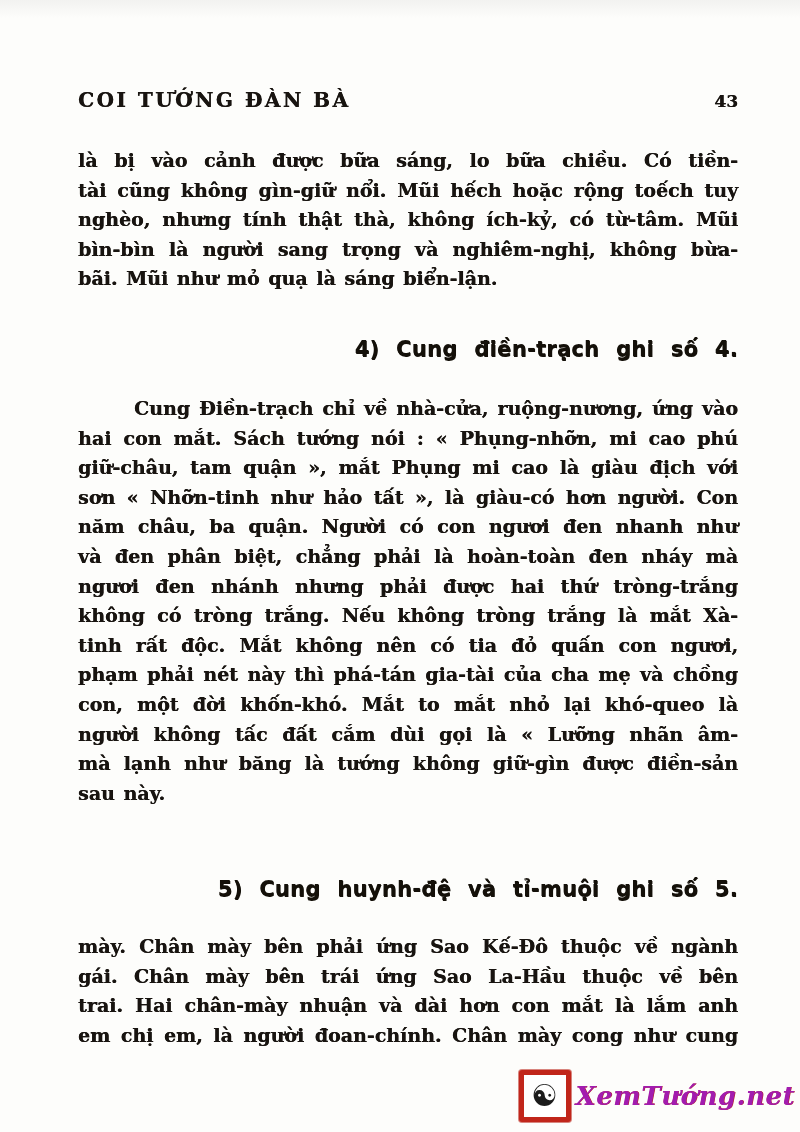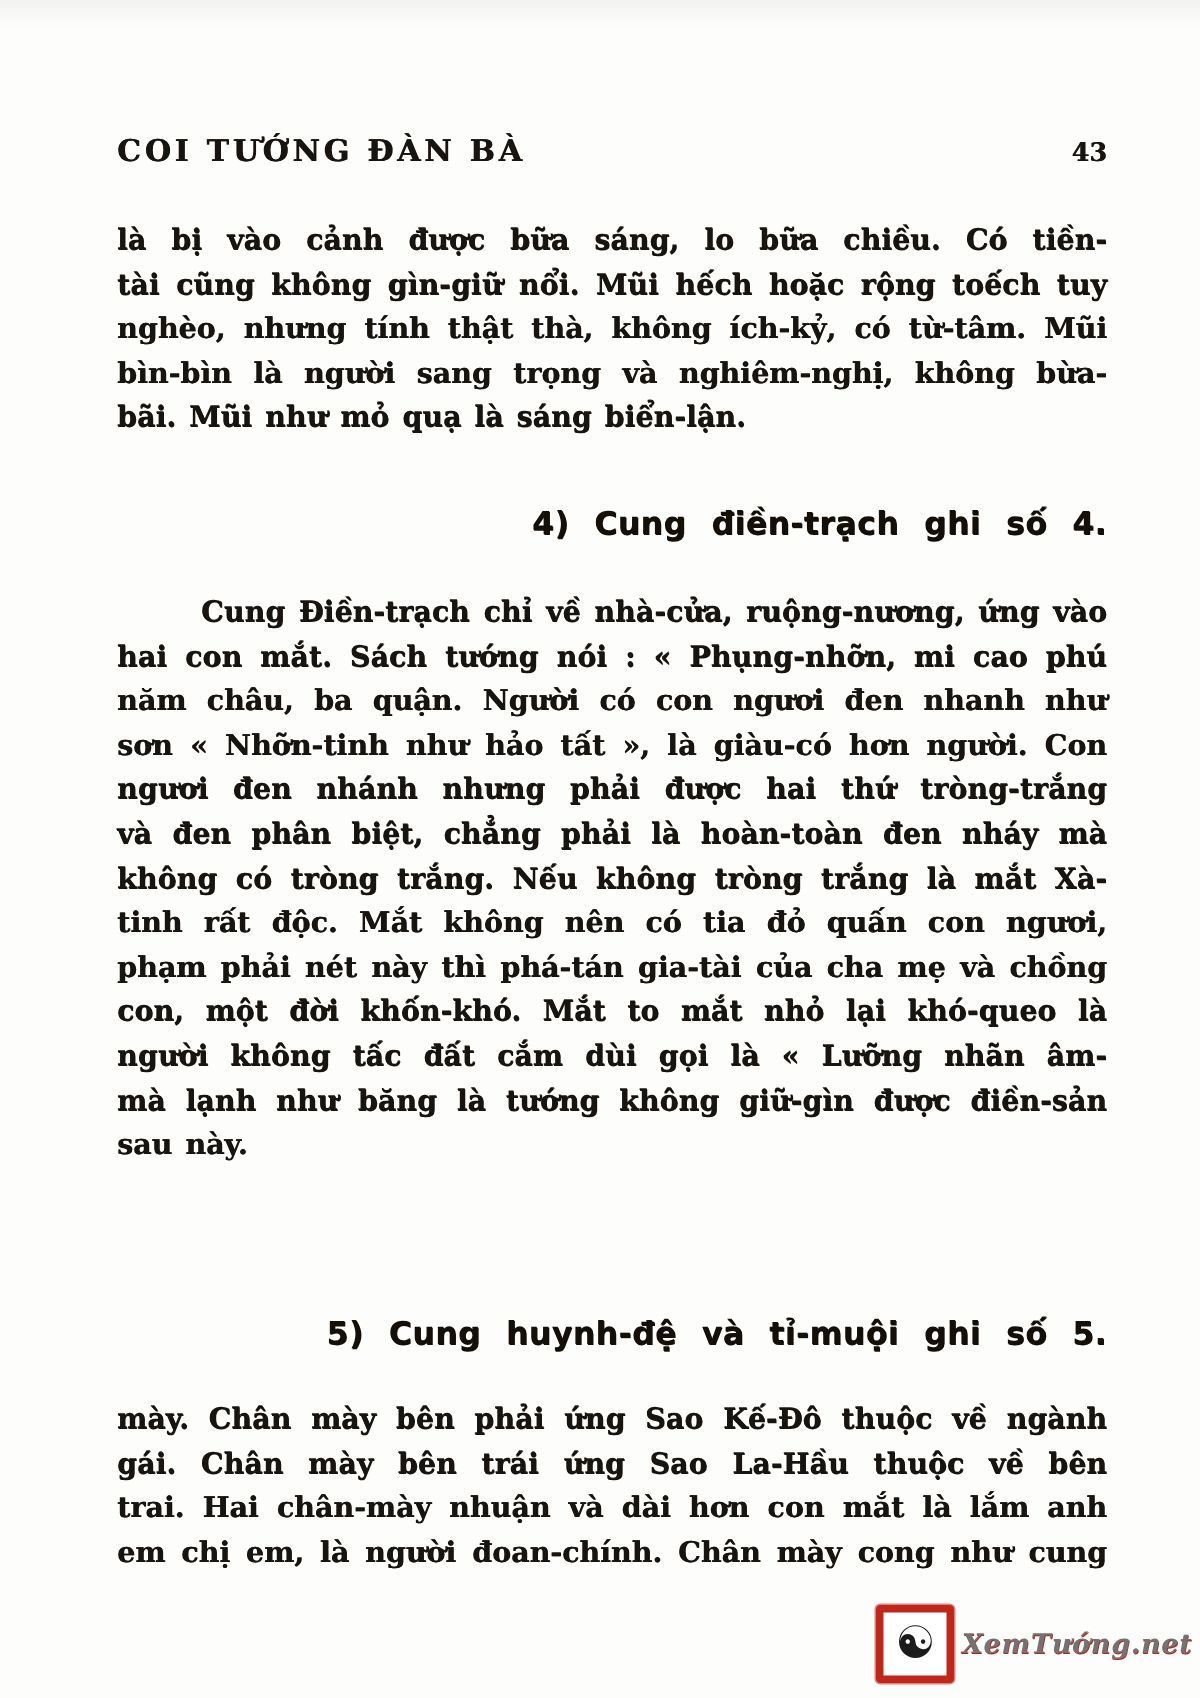--- a/index.html
+++ b/index.html
@@ -77,21 +77,21 @@
     display:flex; align-items:center; justify-content:center;
     box-shadow:0 0 0 1px #d8857e;
   }
   .yy-glyph {
     font-family:"DejaVu Sans", sans-serif;
     font-size:30px; line-height:1; color:#1b1b1b;
   }
   .wm-text {
     font-family:"DejaVu Serif", serif;
     font-style:italic; font-weight:bold;
-    font-size:18px; color:#737373;
+    font-size:26px; color:#a21caf;
     letter-spacing:0.5px;
     text-shadow:0.4px 0.4px 0 #b52318;
   }
 </style>
 </head>
 <body>
 
 <div class="page">
   <div class="scan-edge"></div>
 
@@ -106,24 +106,25 @@
     <div class="line">nghèo, nhưng tính thật thà, không ích-kỷ, có từ-tâm. Mũi</div>
     <div class="line">bìn-bìn là người sang trọng và nghiêm-nghị, không bừa-</div>
     <div class="line short-last">bãi. Mũi như mỏ quạ là sáng biển-lận.</div>
   </div>
 
   <div class="section-heading h4">4) Cung điền-trạch ghi số 4.</div>
 
   <div class="para p2">
     <div class="line indent">Cung Điền-trạch chỉ về nhà-cửa, ruộng-nương, ứng vào</div>
     <div class="line">hai con mắt. Sách tướng nói : « Phụng-nhỡn, mi cao phú</div>
+    <div class="line">giữ-châu, tam quận », mắt Phụng mi cao là giàu địch với</div>
+    <div class="line">sơn « Nhỡn-tinh như hảo tất », là giàu-có hơn người. Con</div>
     <div class="line">năm châu, ba quận. Người có con ngươi đen nhanh như</div>
-    <div class="line">sơn « Nhỡn-tinh như hảo tất », là giàu-có hơn người. Con</div>
+    <div class="line">và đen phân biệt, chẳng phải là hoàn-toàn đen nháy mà</div>
     <div class="line">ngươi đen nhánh nhưng phải được hai thứ tròng-trắng</div>
-    <div class="line">và đen phân biệt, chẳng phải là hoàn-toàn đen nháy mà</div>
     <div class="line">không có tròng trắng. Nếu không tròng trắng là mắt Xà-</div>
     <div class="line">tinh rất độc. Mắt không nên có tia đỏ quấn con ngươi,</div>
     <div class="line">phạm phải nét này thì phá-tán gia-tài của cha mẹ và chồng</div>
     <div class="line">con, một đời khốn-khó. Mắt to mắt nhỏ lại khó-queo là</div>
     <div class="line">người không tấc đất cắm dùi gọi là « Lưỡng nhãn âm-</div>
     <div class="line">mà lạnh như băng là tướng không giữ-gìn được điền-sản</div>
     <div class="line short-last">sau này.</div>
   </div>
 
   <div class="section-heading h5">5) Cung huynh-đệ và tỉ-muội ghi số 5.</div>

